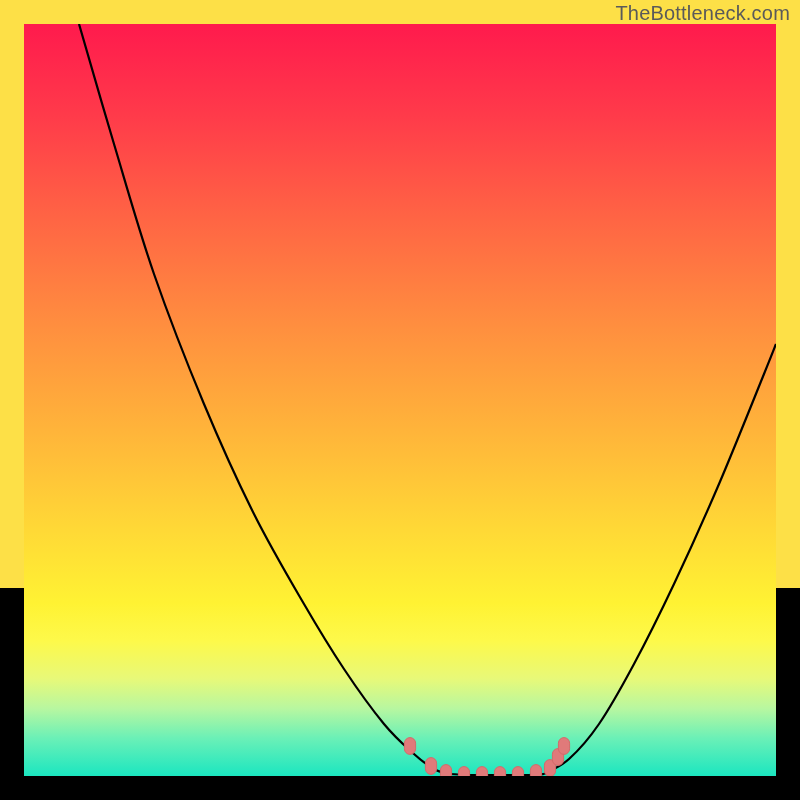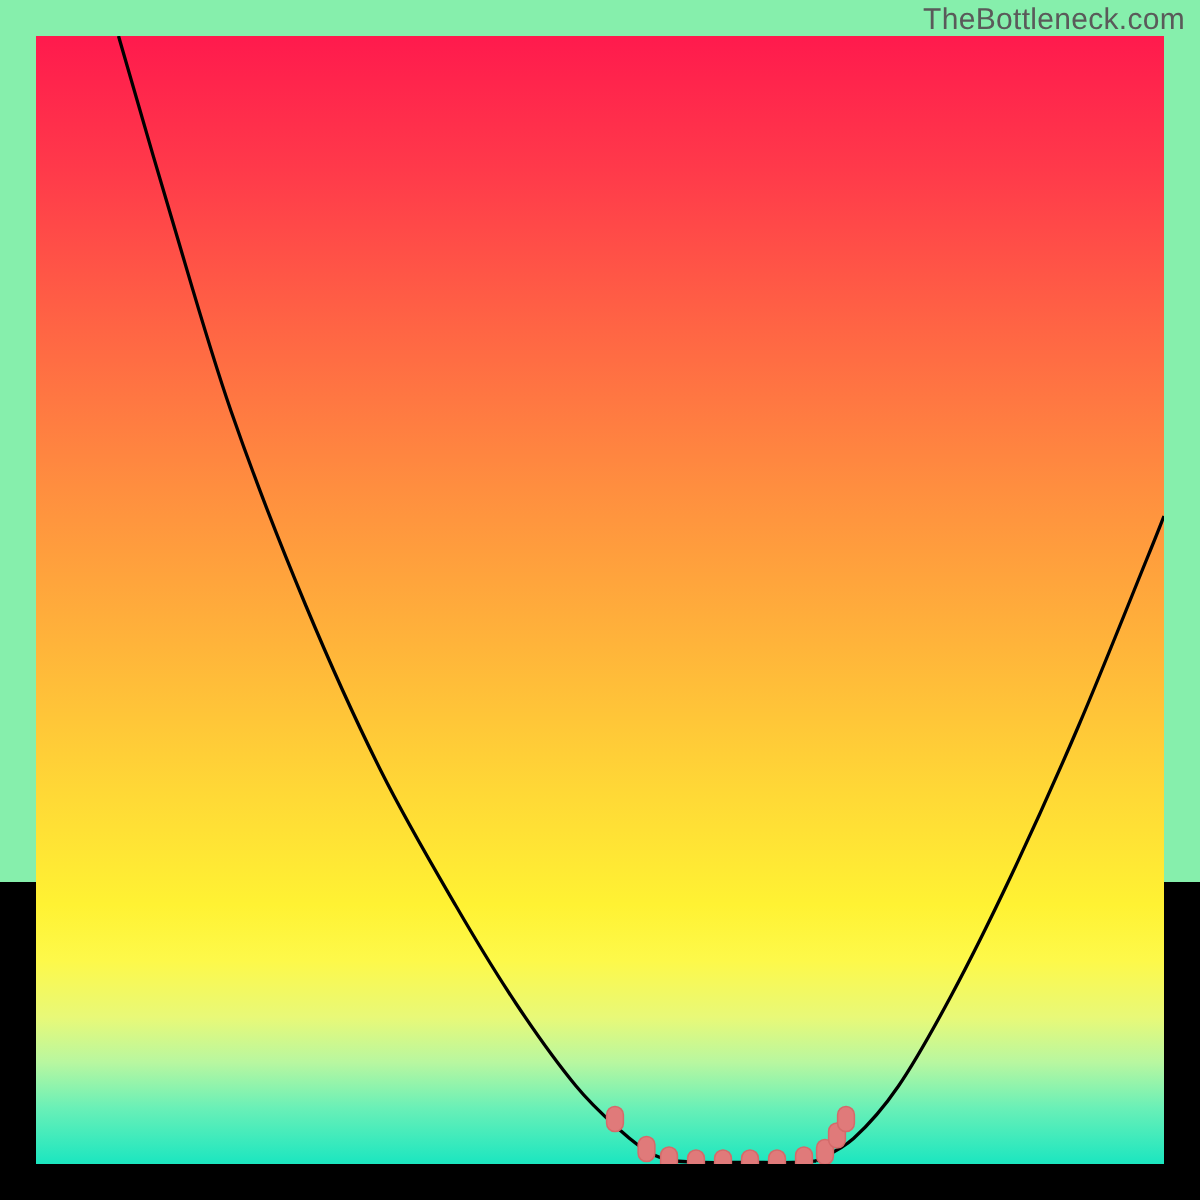--- a/index.html
+++ b/index.html
@@ -8,21 +8,21 @@
     width: 800px;
     height: 800px;
     background: #000;
     font-family: Arial, Helvetica, sans-serif;
     overflow: hidden;
   }
   .frame {
     position: relative;
     width: 800px;
     height: 588px;
-    background: #86efac;
+    background: #fde047;
   }
   .watermark {
     position: absolute;
     top: 2px;
     right: 10px;
     color: #5a5a5a;
     font-size: 20px;
     font-weight: 500;
     letter-spacing: 0.2px;
     z-index: 10;

